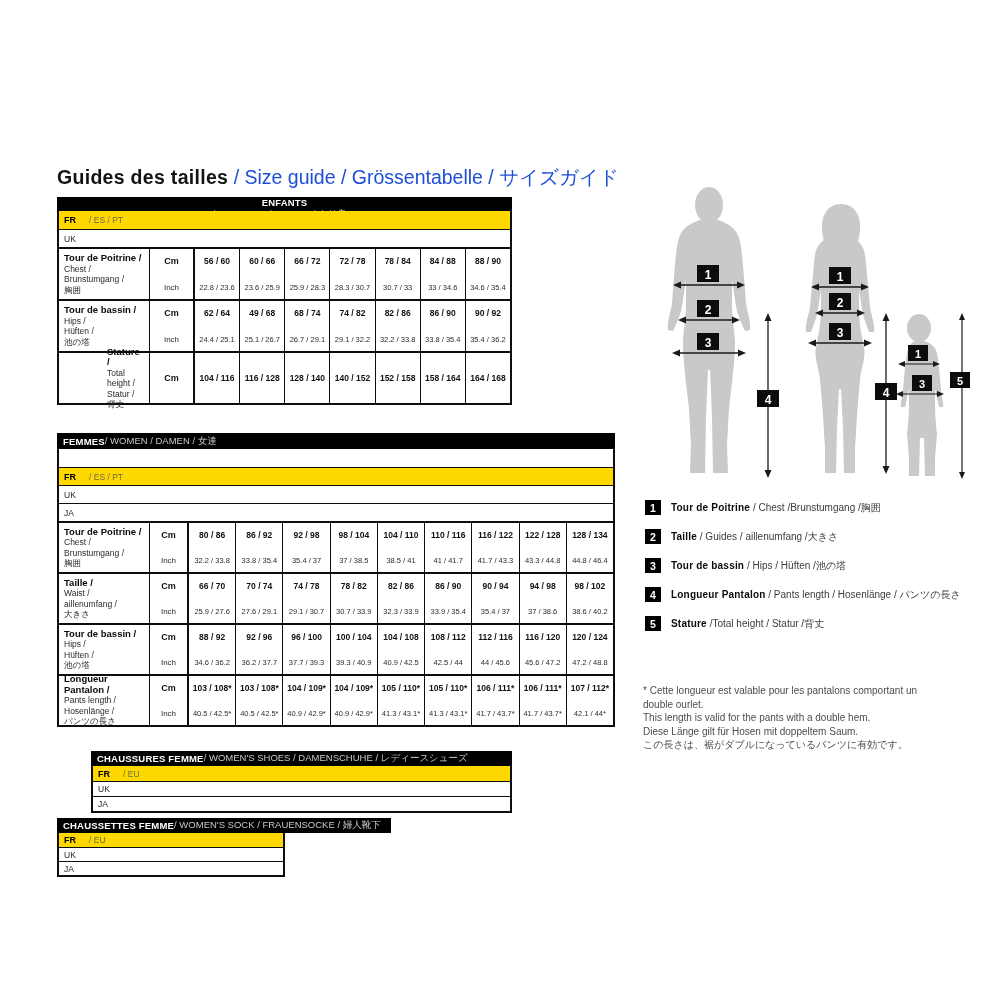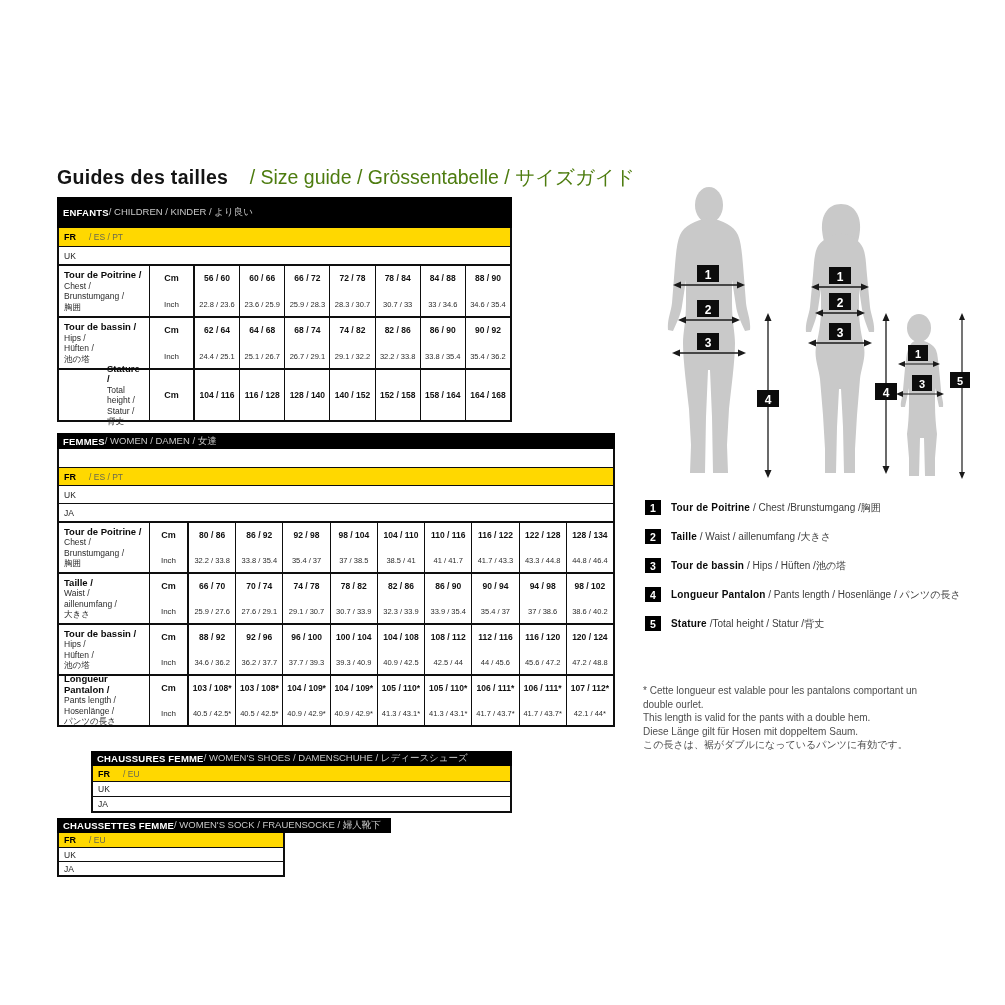--- a/index.html
+++ b/index.html
@@ -2,21 +2,21 @@
 <html><head>
 <meta charset="utf-8">
 <style>
   html,body{margin:0;padding:0;background:#fff;}
   #page{position:relative;width:1005px;height:1005px;background:#fff;overflow:hidden;
         font-family:"Liberation Sans",sans-serif;color:#111;}
 
   
   .ptitle{position:absolute;left:57px;top:164px;font-size:19.5px;white-space:nowrap;}
   .ptitle .t1{font-weight:bold;color:#141414;letter-spacing:.3px;}
-  .ptitle .t2{color:#4d7c0f;margin-left:16px;}
+  .ptitle .t2{color:#1d4ed8;}
 
   
   .stable{position:absolute;}
   .sbar{background:#000;color:#fff;display:flex;align-items:center;padding:0 6px;
         font-size:9.5px;box-sizing:border-box;white-space:nowrap;overflow:hidden;}
   .sbar .tb{font-weight:bold;letter-spacing:.2px;}
   .sbar .tr2{color:#c9c9c9;font-weight:normal;}
   .sbody{border:2px solid #0e0e0e;border-top:none;box-sizing:border-box;background:#fff;}
   .srow{display:flex;border-top:1px solid #0e0e0e;box-sizing:border-box;align-items:stretch;}
   .sbody > .srow:first-child{border-top:none;}
@@ -61,21 +61,21 @@
 <body>
 
 <div id="page">
 
   <div class="ptitle">
     <span class="t1">Guides des tailles</span><span class="t2"> / Size guide / Grössentabelle / サイズガイド</span>
   </div>
 
   <div id="tables-root">
       <div class="stable" style="left: 57px; top: 197px; width: 455px;">
-        <div class="sbar" style="height: 31px;">
+        <div class="sbar" style="height: 14px; flex-direction: column;">
           <span class="tb">ENFANTS</span>
           <span class="tr2"> / CHILDREN / KINDER / より良い</span>
         </div>
         <div class="sbody" style="width: 455px;">
           <div class="srow yellow" style="height: 18px;">
             <div class="cl" style="width: 135px;">
               <span class="lb">FR</span>
               <span class="lr">/ ES / PT</span>
             </div>
           </div>
@@ -133,21 +133,21 @@
             </div>
             <div class="cu" style="width: 44px;">
               <div class="ub">Cm</div>
               <div class="ui">Inch</div>
             </div>
             <div class="cd gcell first">
               <div class="vcm">62 / 64</div>
               <div class="vin">24.4 / 25.1</div>
             </div>
             <div class="cd gcell">
-              <div class="vcm">64 / 68</div>
+              <div class="vcm">49 / 68</div>
               <div class="vin">25.1 / 26.7</div>
             </div>
             <div class="cd gcell">
               <div class="vcm">68 / 74</div>
               <div class="vin">26.7 / 29.1</div>
             </div>
             <div class="cd gcell">
               <div class="vcm">74 / 82</div>
               <div class="vin">29.1 / 32.2</div>
             </div>
@@ -563,21 +563,21 @@
     </g>
   </svg>
 
   <div class="legend">
     <div class="litem">
       <span class="lnum">1</span>
       <span class="ltext"><b>Tour de Poitrine</b><span> / Chest /Brunstumgang /胸囲</span></span>
     </div>
     <div class="litem">
       <span class="lnum">2</span>
-      <span class="ltext"><b>Taille</b><span> / Waist / aillenumfang /大きさ</span></span>
+      <span class="ltext"><b>Taille</b><span> / Guides / aillenumfang /大きさ</span></span>
     </div>
     <div class="litem">
       <span class="lnum">3</span>
       <span class="ltext"><b>Tour de bassin</b><span> / Hips / Hüften /池の塔</span></span>
     </div>
     <div class="litem">
       <span class="lnum">4</span>
       <span class="ltext"><b>Longueur Pantalon</b><span> / Pants length / Hosenlänge / パンツの長さ</span></span>
     </div>
     <div class="litem">

